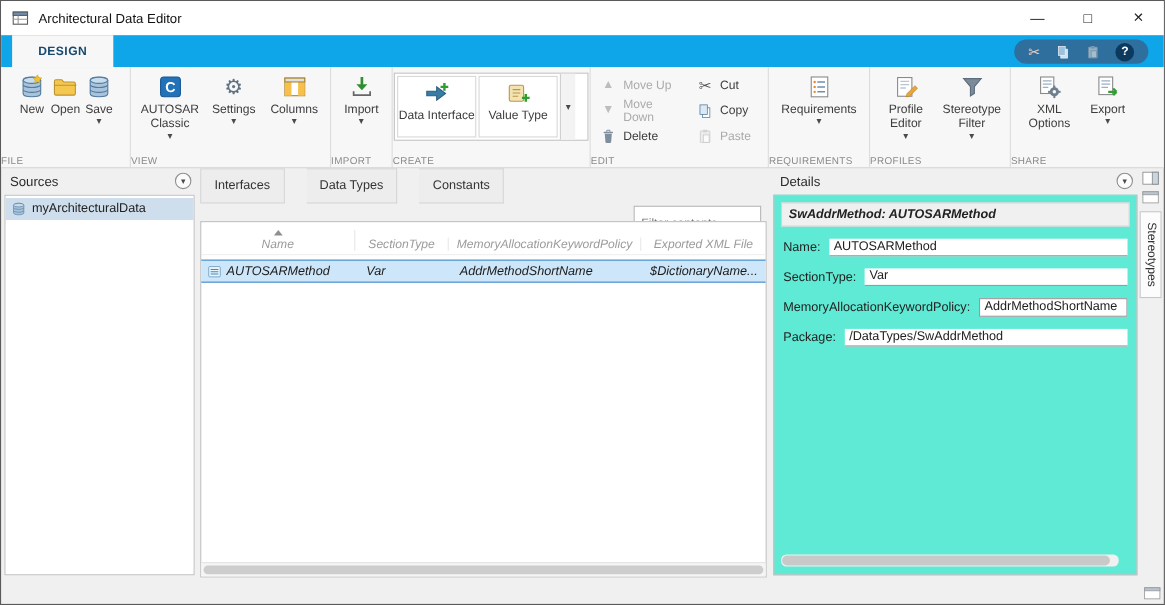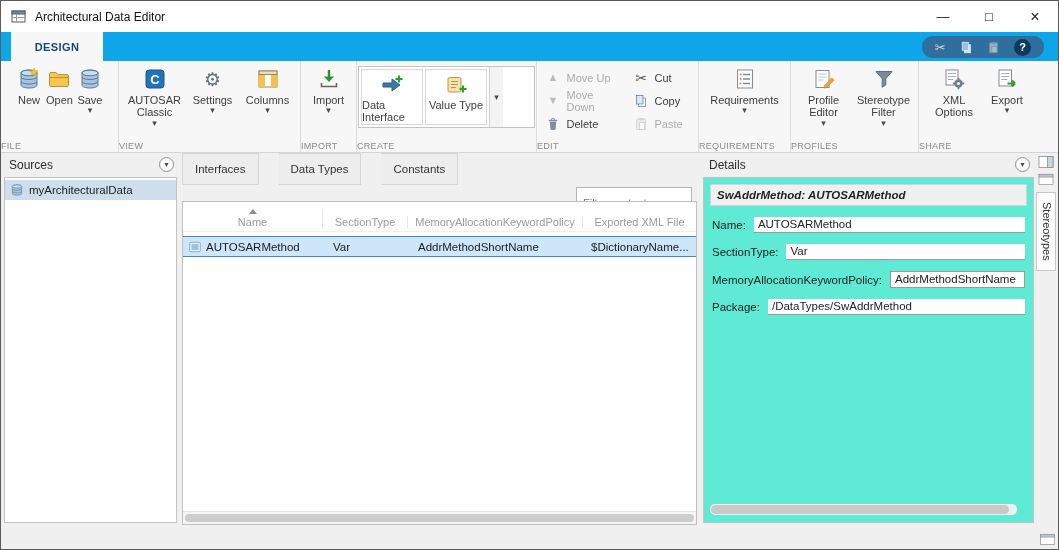--- a/index.html
+++ b/index.html
@@ -31,21 +31,21 @@
   .w-file{width:118px}.w-view{width:182px}.w-import{width:56px}.w-create{width:180px}.w-edit{width:162px}.w-req{width:92px}.w-prof{width:128px}.w-share{width:120px}
 
   .bb { display:flex; flex-direction:column; align-items:center; padding:3px 2px 0; font-size:11px; color:#3d3d3d; text-align:center; line-height:1.12; }
   .bb .ic { width:26px; height:26px; display:flex; align-items:center; justify-content:center; margin-bottom:2px; }
   .ic24 { width:24px; height:24px; }
   .glyph-ic { font-size:19px; color:#5f7282; line-height:1; }
   .chev { font-size:9px; color:#4a4a4a; line-height:8px; height:8px; display:block; }
   .chev.inline { display:inline; }
 
   .gallery { margin-top:3px; height:62px; background:#fff; border:1px solid #c4c4c4; display:flex; }
-  .gal-cell { width:62px; margin:2px 0 2px 2px; border:1px solid #d8d8d8; background:#fff; display:flex; flex-direction:column; align-items:center; font-size:11px; color:#3d3d3d; line-height:1.12; text-align:left; padding-top:3px; }
+  .gal-cell { width:72px; margin:2px 0 2px 2px; border:1px solid #d8d8d8; background:#fff; display:flex; flex-direction:column; align-items:center; font-size:11px; color:#3d3d3d; line-height:1.12; text-align:left; padding-top:3px; }
   .gal-cell .ic { width:24px; height:24px; margin-bottom:2px; }
   .gal-strip { width:14px; margin-left:2px; border-left:1px solid #d0d0d0; background:#f3f3f3; display:flex; align-items:center; justify-content:center; }
 
   .edit-grid { display:grid; grid-template-columns:86px 64px; grid-auto-rows:23px; justify-content:center; padding-top:3px; column-gap:2px; }
   .sb { display:flex; align-items:center; gap:5px; font-size:11px; color:#3d3d3d; padding:2px 3px; }
   .sb .sic { width:17px; height:17px; flex:none; display:flex; align-items:center; justify-content:center; }
   .mv-ic { font-size:11px; color:#bdbdbd; line-height:1; }
   .dis { color:#ababab; }
 
   
@@ -58,21 +58,21 @@
   .source-item { height:20px; display:flex; align-items:center; gap:5px; padding-left:5px; font-size:11.5px; color:#222; }
   .source-item.selected { background:#cfdeed; }
   .mini-ic { width:14px; height:14px; flex:none; }
 
   .center-panel { position:absolute; left:180px; top:152px; width:517px; bottom:0; }
   .ctabs { display:flex; height:32px; padding-left:1px;gap:20px; }
   .ctab { padding:0 12px; display:flex; align-items:center; font-size:11.5px; color:#333; background:#ededed; border:1px solid #d6d6d6; border-left:none; }
   .ctab:first-child { border-left:1px solid #d6d6d6; }
   .ctab.active { background:#fff; border-color:#c0c0c0; }
   .filter-input { position:absolute; top:34px; right:6px; width:116px; height:32px; border:1px solid #b5b5b5; font-size:11px; padding:0 6px; color:#333; background:#fff; font-family:"Liberation Sans",sans-serif; }
-  .table-box { position:absolute; left:1px; right:1px; top:48px; bottom:24px; background:#fff; border:1px solid #c0c0c0; }
+  .table-box { position:absolute; left:1px; right:1px; top:48px; bottom:24px; background:#fff; border:1px solid #c0c0c0;font-style:italic; }
   .thead { display:flex; height:30px; align-items:flex-end; padding-bottom:3px; color:#9b9b9b; font-size:11px; border-bottom:1px solid #efefef; }
   .th { text-align:center; border-right:1px solid #e8e8e8; }
   .th:last-child { border-right:none; }
   .th-name{width:140px}.th-st{width:85px}.th-mp{width:175px}.th-ex{flex:1}
   .sortcaret { width:0; height:0; border-left:4px solid transparent; border-right:4px solid transparent; border-bottom:5px solid #8f8f8f; margin:0 auto 2px; }
   .trow { margin-top:4px; height:21px; display:flex; align-items:center; background:#cde6fa; border-top:1px solid #418ac9; border-bottom:1px solid #418ac9; font-size:11.5px; color:#1c1c1c; }
   .td-name { width:140px; display:flex; align-items:center; gap:4px; padding-left:5px; }
   .td-st { width:85px; padding-left:10px; }
   .td-mp { width:175px; padding-left:10px; }
   .td-ex { flex:1; padding-left:8px; white-space:nowrap; overflow:hidden; }

